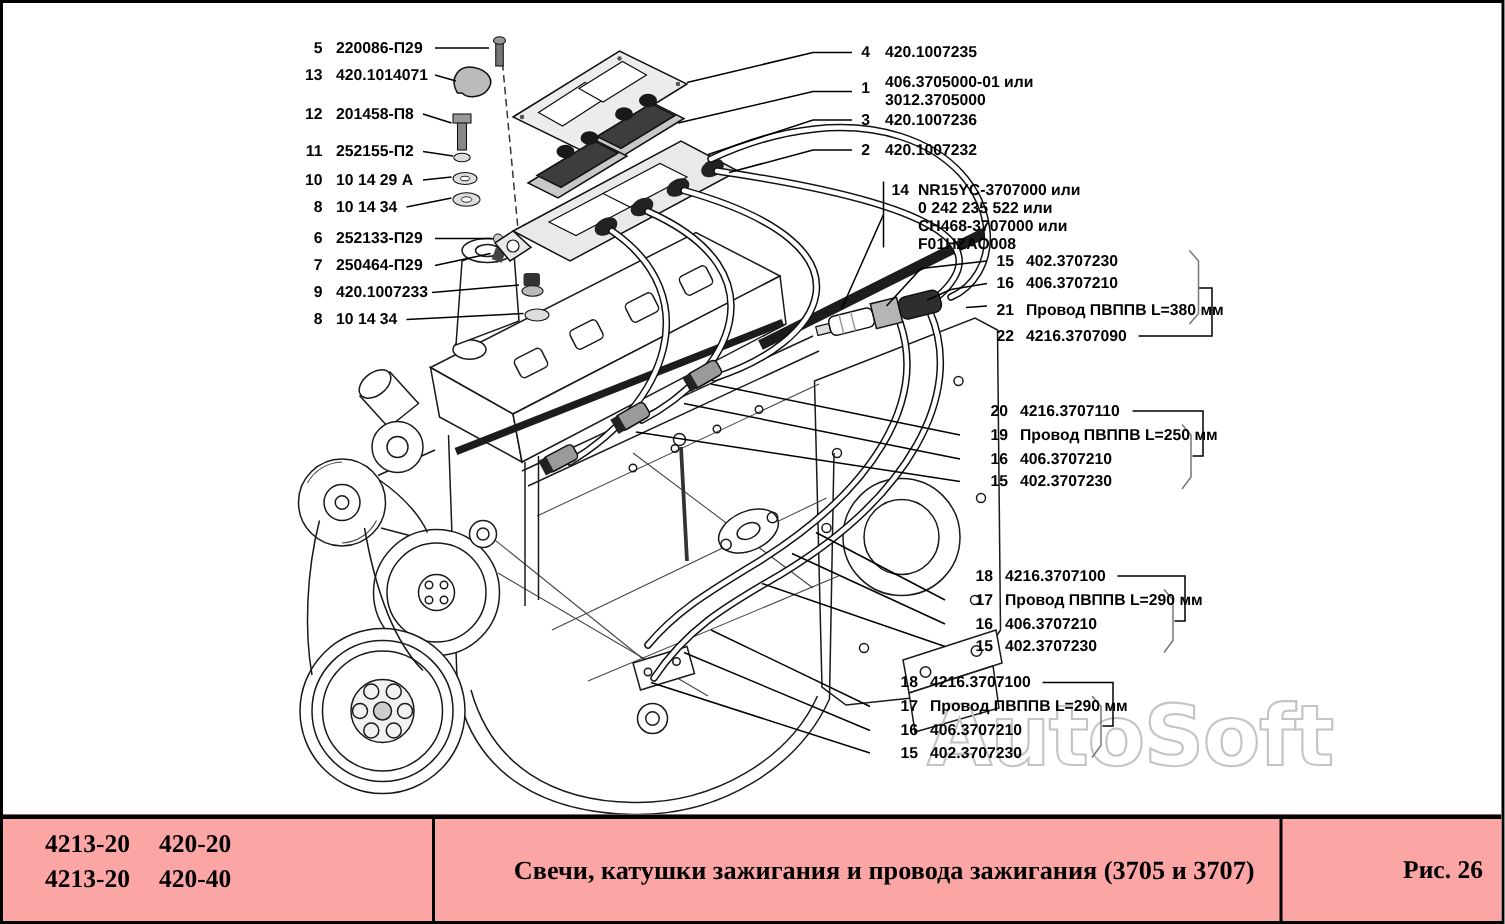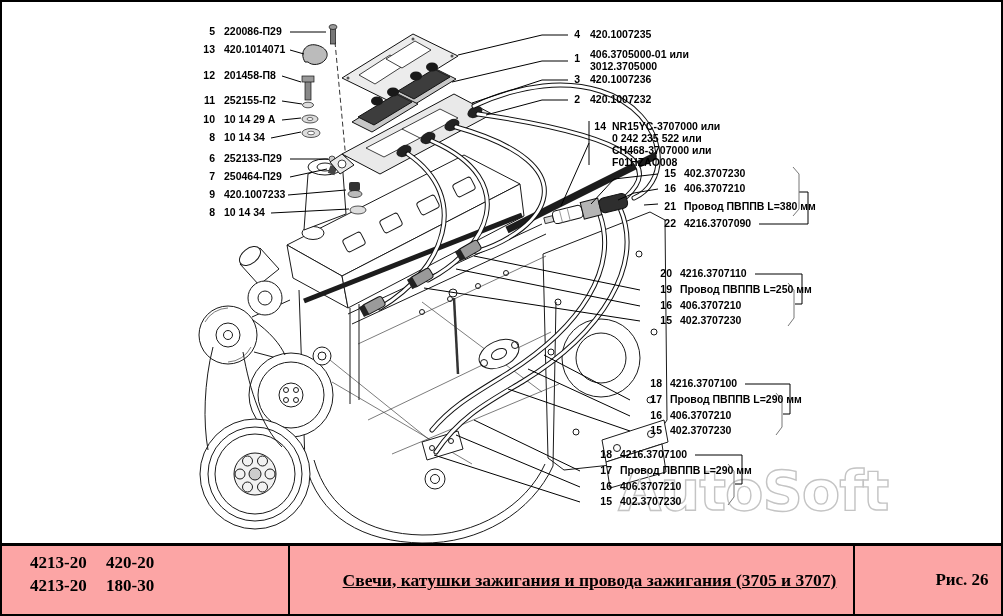--- a/index.html
+++ b/index.html
@@ -16,21 +16,21 @@
   .wire-o{stroke:#111;stroke-width:5;fill:none;stroke-linecap:round;}
   .wire-i{stroke:#fff;stroke-width:3;fill:none;stroke-linecap:round;}
   .wm{font:bold 56px "DejaVu Sans",sans-serif;fill:none;stroke:#c4c4c4;stroke-width:1.4;letter-spacing:-1px;}
   .footer{position:absolute;left:0;right:0;bottom:0;height:71px;border-top:3px solid #000;
           display:flex;box-sizing:border-box;background:#fca5a5;gap:36px;}
   .f-cell{box-sizing:border-box;}
   .f-models{width:288px;border-right:2px solid #000;padding:5px 0 0 28px;
             font:bold 17px "Liberation Serif",serif;line-height:23px;}
   .m-row span:first-child{display:inline-block;width:76px;}
   .f-title{flex:1;border-right:2px solid #000;display:flex;align-items:center;justify-content:center;
-           font:bold 17.5px "Liberation Serif",serif;text-align:left;padding:0 8px;text-decoration:underline;}
+           font:bold 17.5px "Liberation Serif",serif;text-align:left;padding:0 8px;}
   .f-fig{width:78px;display:flex;align-items:center;justify-content:center;
          font:bold 17px "Liberation Serif",serif;margin-left:32px;}
 </style>
 </head>
 <body>
 
 <div class="page">
 <div class="canvas">
 <svg width="999" height="541" viewBox="0 0 999 541" xmlns="http://www.w3.org/2000/svg">
 
@@ -396,21 +396,21 @@
   </g>
 </svg>
 </div>
 
 <div class="footer">
   <div class="f-cell f-models">
     <div class="m-row">
       <span>4213-20</span><span>420-20</span>
     </div>
     <div class="m-row">
-      <span>4213-20</span><span>180-30</span>
+      <span>4213-20</span><span>420-40</span>
     </div>
   </div>
   <div class="f-cell f-title">
     <span>Свечи, катушки зажигания и провода зажигания (3705 и 3707)</span>
   </div>
   <div class="f-cell f-fig">
     <span>Рис. 26</span>
   </div>
 </div>
 </div>

